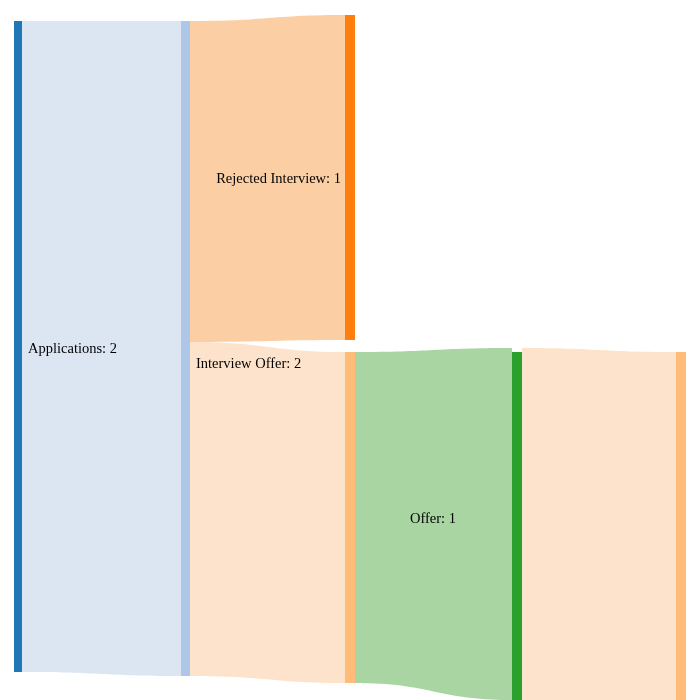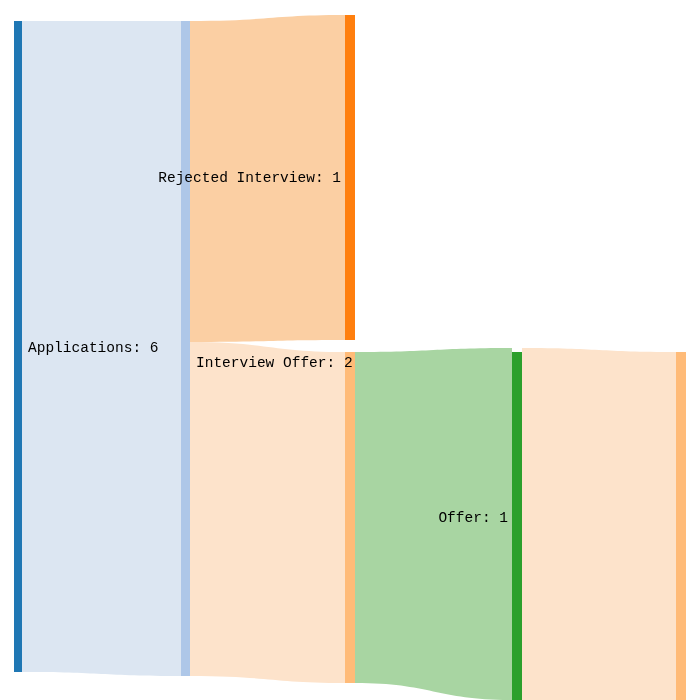--- a/index.html
+++ b/index.html
@@ -22,21 +22,21 @@
   #sankey-svg {
     position: absolute;
     left: 0;
     top: 0;
     width: 700px;
     height: 700px;
     display: block;
   }
   .node-label {
     position: absolute;
-    font-family: Liberation Mono, monospace;
+    font-family: Liberation Serif, serif;
     font-size: 14.5px;
     color: #000000;
     white-space: nowrap;
     line-height: 1;
   }
   .label-right {
     text-align: right;
   }
   .label-left {
     text-align: left;
@@ -86,23 +86,23 @@
     <rect x="345" y="15" width="10" height="325" fill="#ff7f0e"></rect>
 
     <rect x="345" y="352" width="10" height="331" fill="#ffbb78"></rect>
 
     <rect x="512" y="352" width="10" height="348" fill="#2ca02c"></rect>
 
     <rect x="676" y="352" width="10" height="348" fill="#ffbb78"></rect>
 
   </svg>
 
-  <div class="node-label label-left" style="left:28px; top:341px;">Applications: 6</div>
+  <div class="node-label label-left" style="left:28px; top:341px;">Applications: 2</div>
 
   <div class="node-label label-left" style="left:196px; top:356px;">Interview Offer: 2</div>
 
   <div class="node-label label-right" style="left:141px; top:171px; width:200px;">Rejected Interview: 1</div>
 
 
-  <div class="node-label label-right" style="left:358px; top:511px; width:150px;">Offer: 1</div>
+  <div class="node-label label-right" style="left:358px; top:511px; width:150px;text-align:center;">Offer: 1</div>
 
 
 </div>
 
 </body></html>

